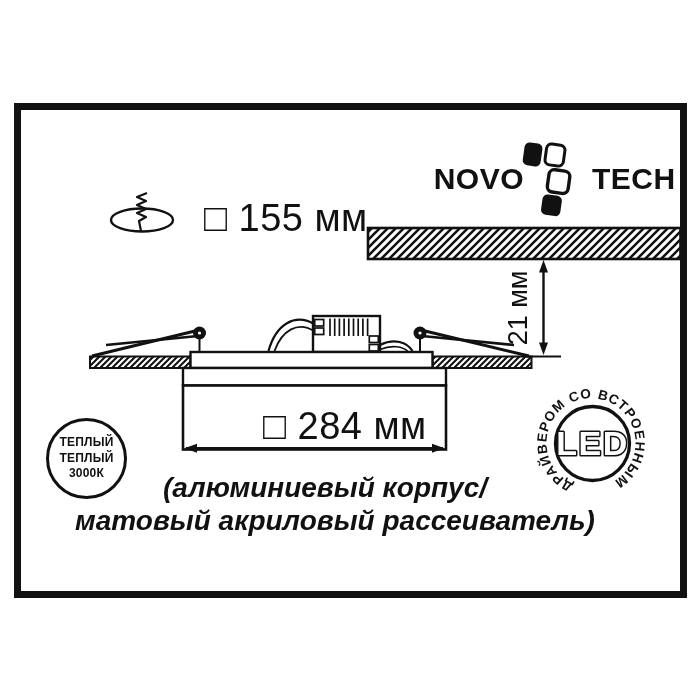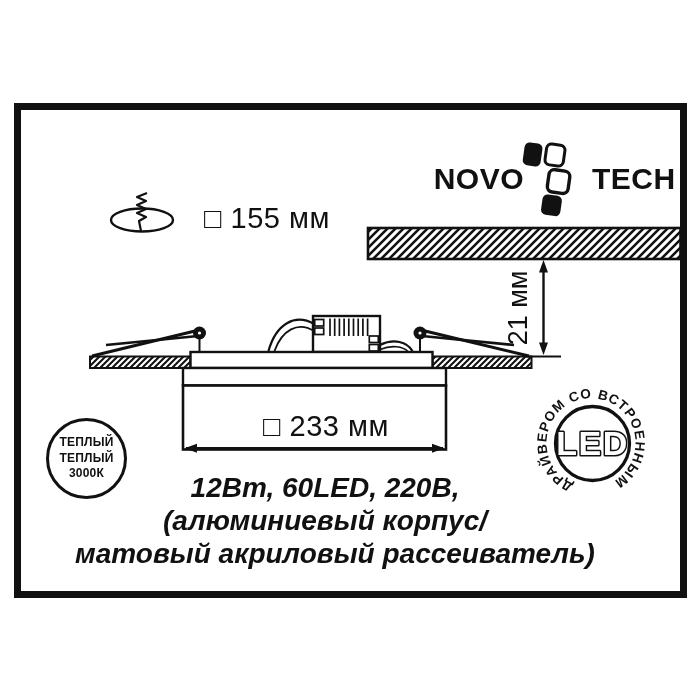--- a/index.html
+++ b/index.html
@@ -1,20 +1,20 @@
 <!DOCTYPE html>
 <html><head>
 <meta charset="utf-8">
 <style>
   html,body{margin:0;padding:0;background:#ffffff;}
   body{width:700px;height:700px;position:relative;font-family:"Liberation Sans",sans-serif;color:#111;overflow:hidden;}
   .abs{position:absolute;}
   .frame{left:14px;top:103px;width:673px;height:495px;border:7px solid #111;box-sizing:border-box;background:#fff;}
   svg.art{left:0;top:0;width:700px;height:700px;}
-  .dim{font-size:29px;line-height:32px;white-space:nowrap;letter-spacing:0.5px;padding-left:13px;}
+  .dim{font-size:38px;line-height:32px;white-space:nowrap;letter-spacing:0.5px;padding-left:13px;}
   #dim155{left:191px;top:202px;}
   #dim195{left:250px;top:410px;}
   #dim21{left:473px;top:292px;width:90px;height:32px;line-height:32px;text-align:center;
          font-size:27px;transform:rotate(-90deg);white-space:nowrap;}
   .logoword{font-weight:bold;font-size:30px;line-height:30px;letter-spacing:0.5px;white-space:nowrap;}
   #logoNovo{left:424px;top:164px;width:100px;text-align:right;}
   #logoTech{left:592px;top:164px;}
   .specs{left:75px;top:471px;width:500px;text-align:center;font-weight:bold;font-style:italic;
          font-size:28px;line-height:33px;white-space:nowrap;}
   .badge-warm{left:46px;top:418px;width:81px;height:81px;border:3.5px solid #111;border-radius:50%;
@@ -119,27 +119,26 @@
     <text x="592.5" y="455" text-anchor="middle" font-size="34" font-weight="bold" letter-spacing="1.5" fill="#ffffff" stroke="#111" stroke-width="3" paint-order="stroke" stroke-linejoin="round">LED</text>
     <path id="ledRing" d="M573.7,483.8 A44.5,44.5 0 1 1 611.3,403.2 A44.5,44.5 0 0 1 573.7,483.8" fill="none"></path>
     <text font-size="13.5" font-weight="bold" letter-spacing="1.1" fill="#111">
       <textPath href="#ledRing">ДРАЙВЕРОМ СО ВСТРОЕННЫМ</textPath>
     </text>
   </g>
 </svg>
 
 <div class="abs dim" id="dim155">□ 155 мм</div>
 <div class="abs" id="dim21">21 мм</div>
-<div class="abs dim" id="dim195">□ 233 мм</div>
+<div class="abs dim" id="dim195">□ 284 мм</div>
 
 <div class="abs logoword" id="logoNovo">NOVO</div>
 <div class="abs logoword" id="logoTech">TECH</div>
 
 <div class="abs specs">
-  <div>12Вт, 60LED, 220В,</div>
   <div>(алюминиевый корпус/</div>
   <div>матовый акриловый рассеиватель)</div>
 </div>
 
 <div class="abs badge-warm">
   <span>ТЕПЛЫЙ</span>
   <span>ТЕПЛЫЙ</span>
   <span>3000К</span>
 </div>
 

